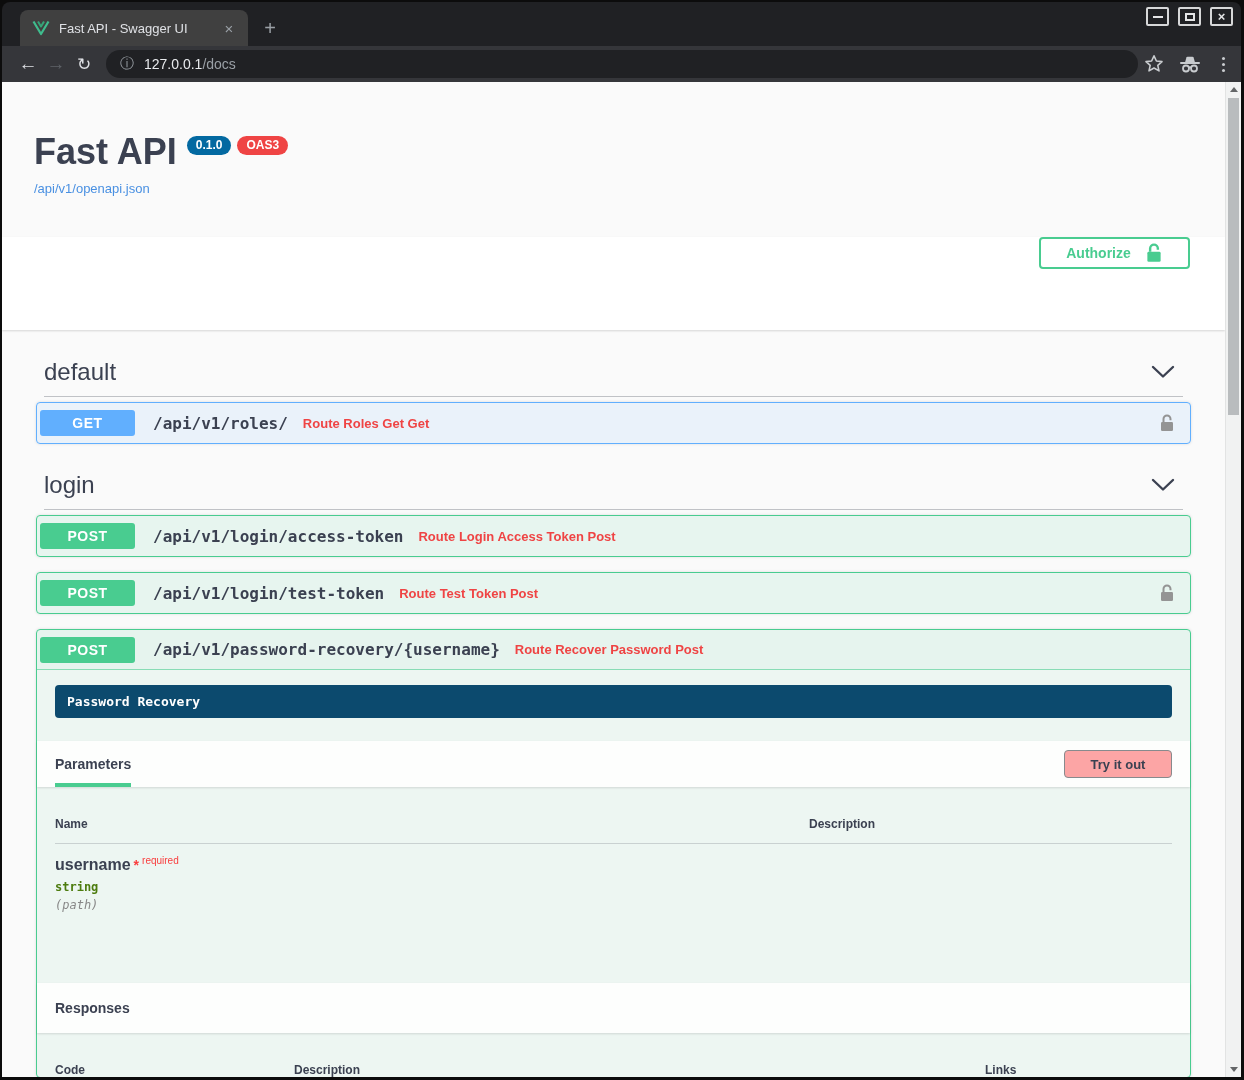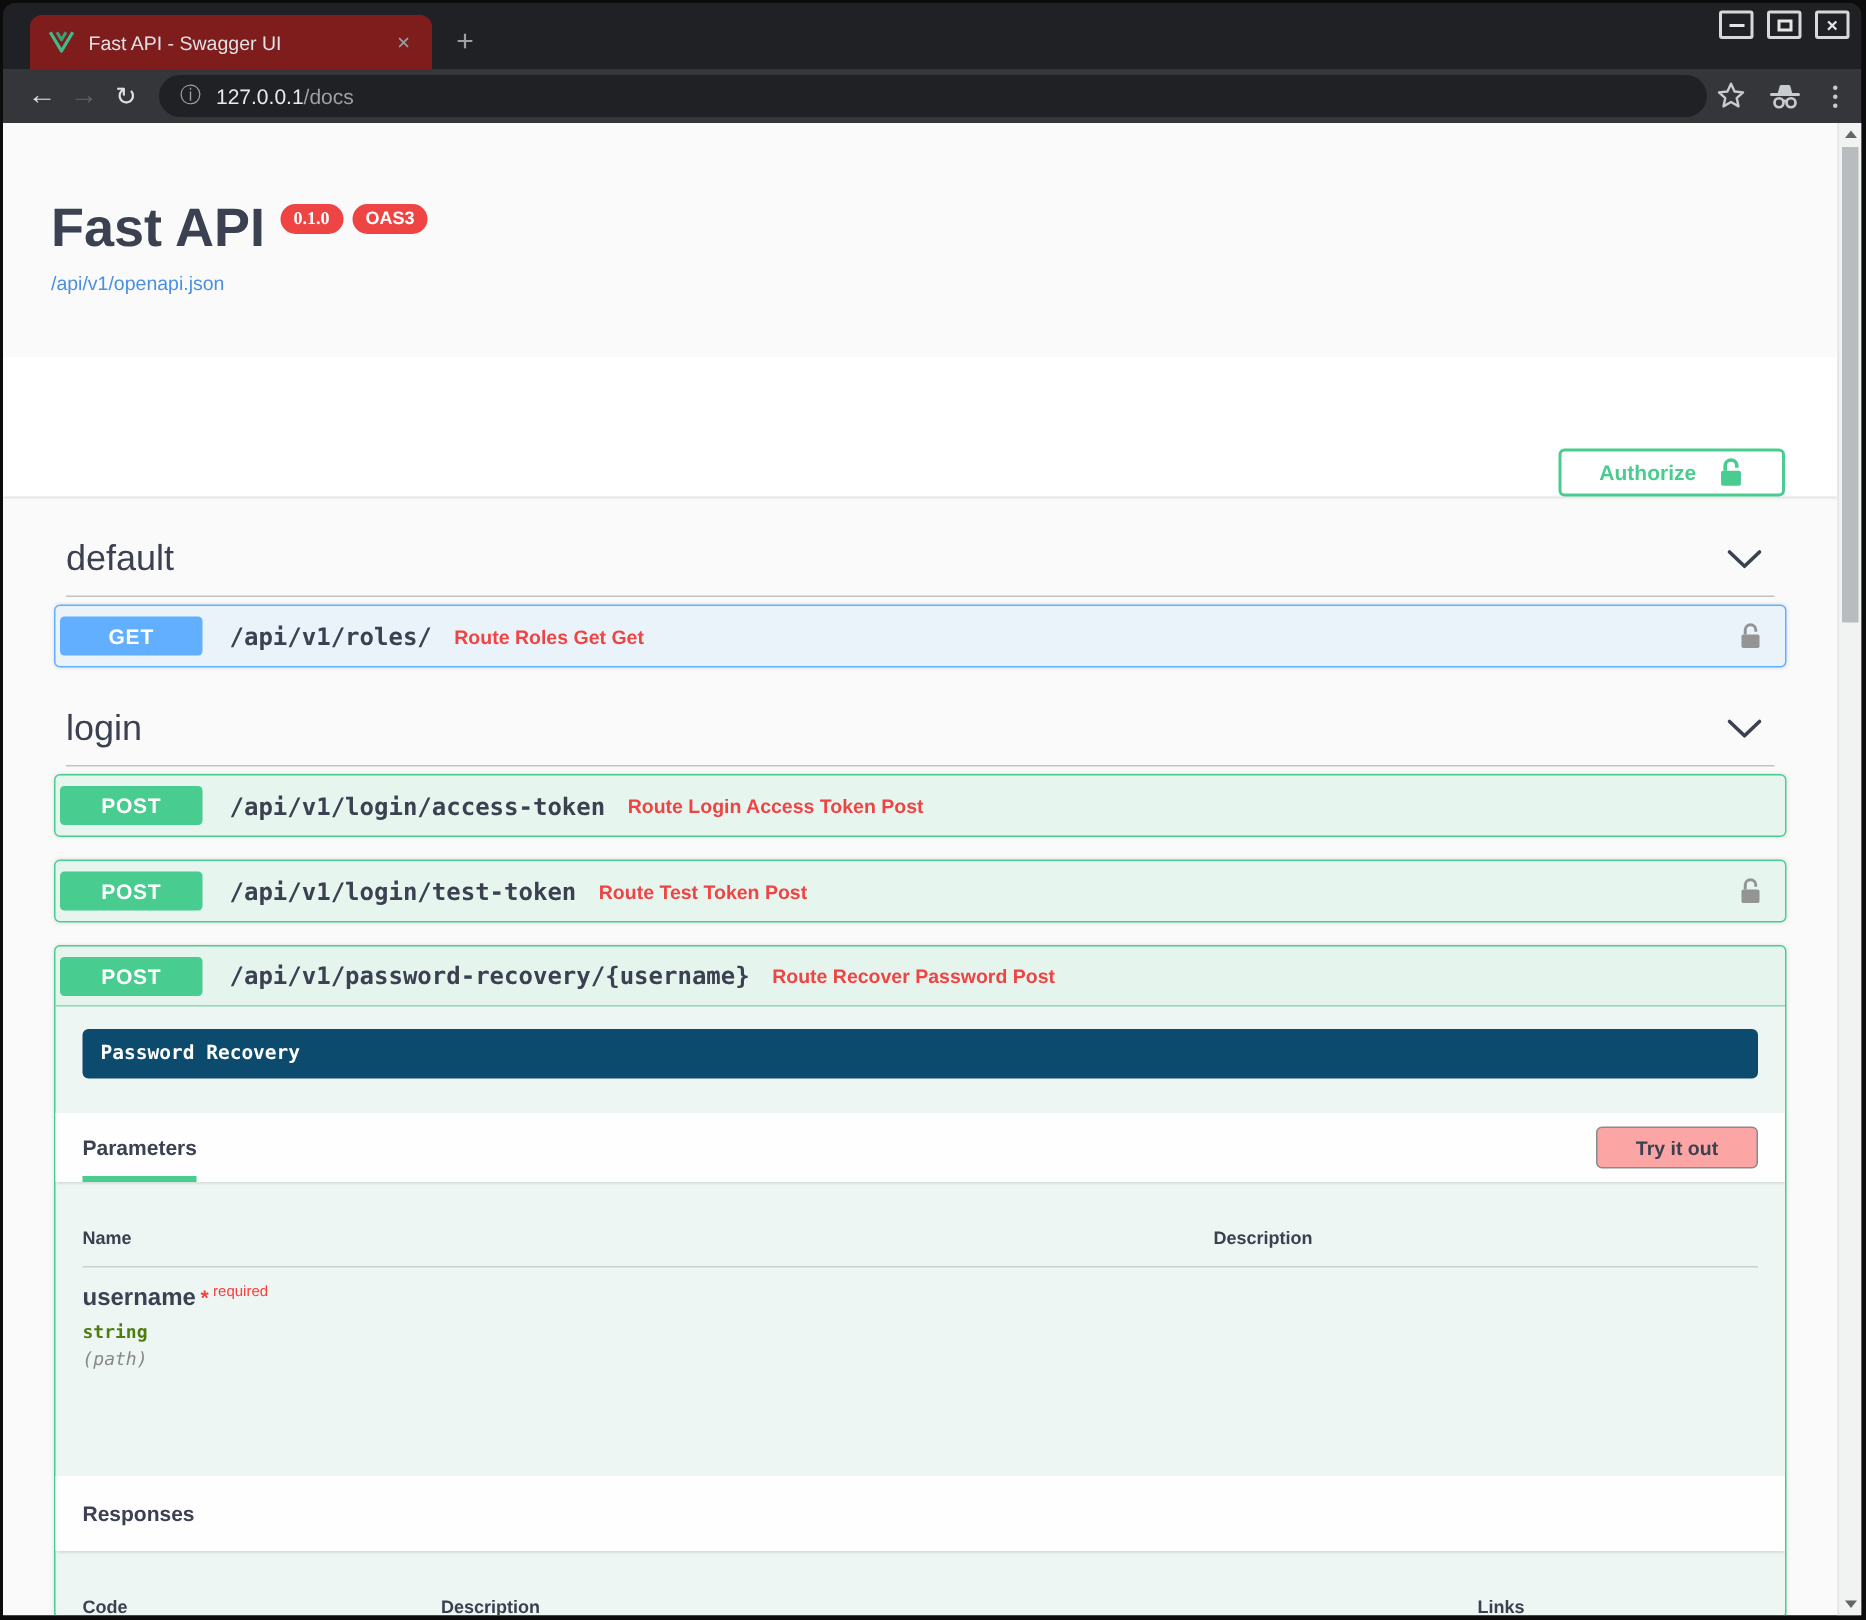--- a/index.html
+++ b/index.html
@@ -5,21 +5,21 @@
   * { margin:0; padding:0; box-sizing:border-box; }
   html,body { width:1244px; height:1080px; }
   body { font-family:"Liberation Sans", sans-serif; background:#000; }
 
   
   .window { width:1244px; height:1080px; background:#0c0c0c; padding:2px 3px 3px 2px; }
   .browser { width:100%; height:100%; display:flex; flex-direction:column; border-radius:8px 8px 0 0; overflow:hidden; }
 
   
   .tabstrip { height:44px; background:#202124; position:relative; display:flex; align-items:flex-end; flex:none; }
-  .tab { width:268px; height:36px; margin-left:18px; background:#7f1d1d; border-radius:8px 8px 0 0;
+  .tab { width:228px; height:36px; margin-left:18px; background:#404040; border-radius:8px 8px 0 0;
          display:flex; align-items:center; padding:0 10px 0 12px; }
   .favicon { width:18px; height:16px; flex:none; }
   .tab-title { color:#dfe1e5; font-size:13px; margin-left:9px; flex:1; white-space:nowrap; overflow:hidden; }
   .tab-close { color:#9aa0a6; font-size:15px; width:18px; height:18px; display:flex; align-items:center; justify-content:center; border-radius:50%; }
   .newtab { color:#9aa0a6; font-size:20px; width:28px; height:28px; margin:0 0 4px 8px; display:flex; align-items:center; justify-content:center; }
   .win-controls { position:absolute; top:5px; right:8px; display:flex; gap:9px; }
   .win-btn { width:23px; height:19px; border:2px solid #d7d8d9; border-radius:2px; display:flex; align-items:center; justify-content:center; color:#e4e5e6; }
   .glyph-min { width:10px; height:2px; background:#e4e5e6; }
   .glyph-max { width:10px; height:8px; border:2px solid #e4e5e6; }
   .glyph-close { font-size:13px; font-weight:bold; line-height:1; }
@@ -39,26 +39,26 @@
 
   
   .page { flex:1; background:#fafafa; position:relative; overflow:hidden; }
   .content { margin-right:16px; height:100%; overflow:hidden; color:#3b4151; }
 
   .info { padding:50px 0 0 32px; }
   .title-row { display:flex; align-items:flex-start; }
   .api-title { font-size:36px; line-height:40px; font-weight:bold; color:#3b4151; }
   .badges { display:flex; gap:6px; margin:4px 0 0 10px; }
   .badge { font-size:12px; font-weight:bold; color:#fff; padding:2px 9px 3px; border-radius:12px; }
-  .badge.version { background:#ef4444;font-family:Liberation Serif, serif; }
+  .badge.version { background:#0369a1; }
   .badge.oas { background:#ef4444; }
   .spec-link { display:inline-block; margin:9px 0 0 32px; font-size:13px; color:#4990e2; text-decoration:none; }
 
   .scheme-container { margin-top:40px; height:93px; background:#fff; box-shadow:0 1px 2px 0 rgba(0,0,0,.15);
-                      display:flex; align-items:flex-end; justify-content:flex-end; padding-right:35px; }
+                      display:flex; align-items:flex-start; justify-content:flex-end; padding-right:35px; }
   .authorize-btn { width:151px; height:32px; background:transparent; border:2px solid #49cc90; border-radius:4px;
                    color:#49cc90; font-weight:bold; font-size:14px; display:flex; align-items:center; justify-content:center; gap:14px; cursor:pointer; }
 
   .tag-head { margin:27px 42px 0 42px; display:flex; justify-content:space-between; align-items:center;
               padding-bottom:10px; border-bottom:1px solid rgba(59,65,81,.3); cursor:pointer; }
   .tag-head h3 { font-size:24px; font-weight:normal; color:#3b4151; }
   .tag-head.first { margin-top:28px; }
   .chev { margin-right:8px; }
 
   .opblock { margin:5px 34px 15px 34px; border-radius:4px; border:1px solid; }

